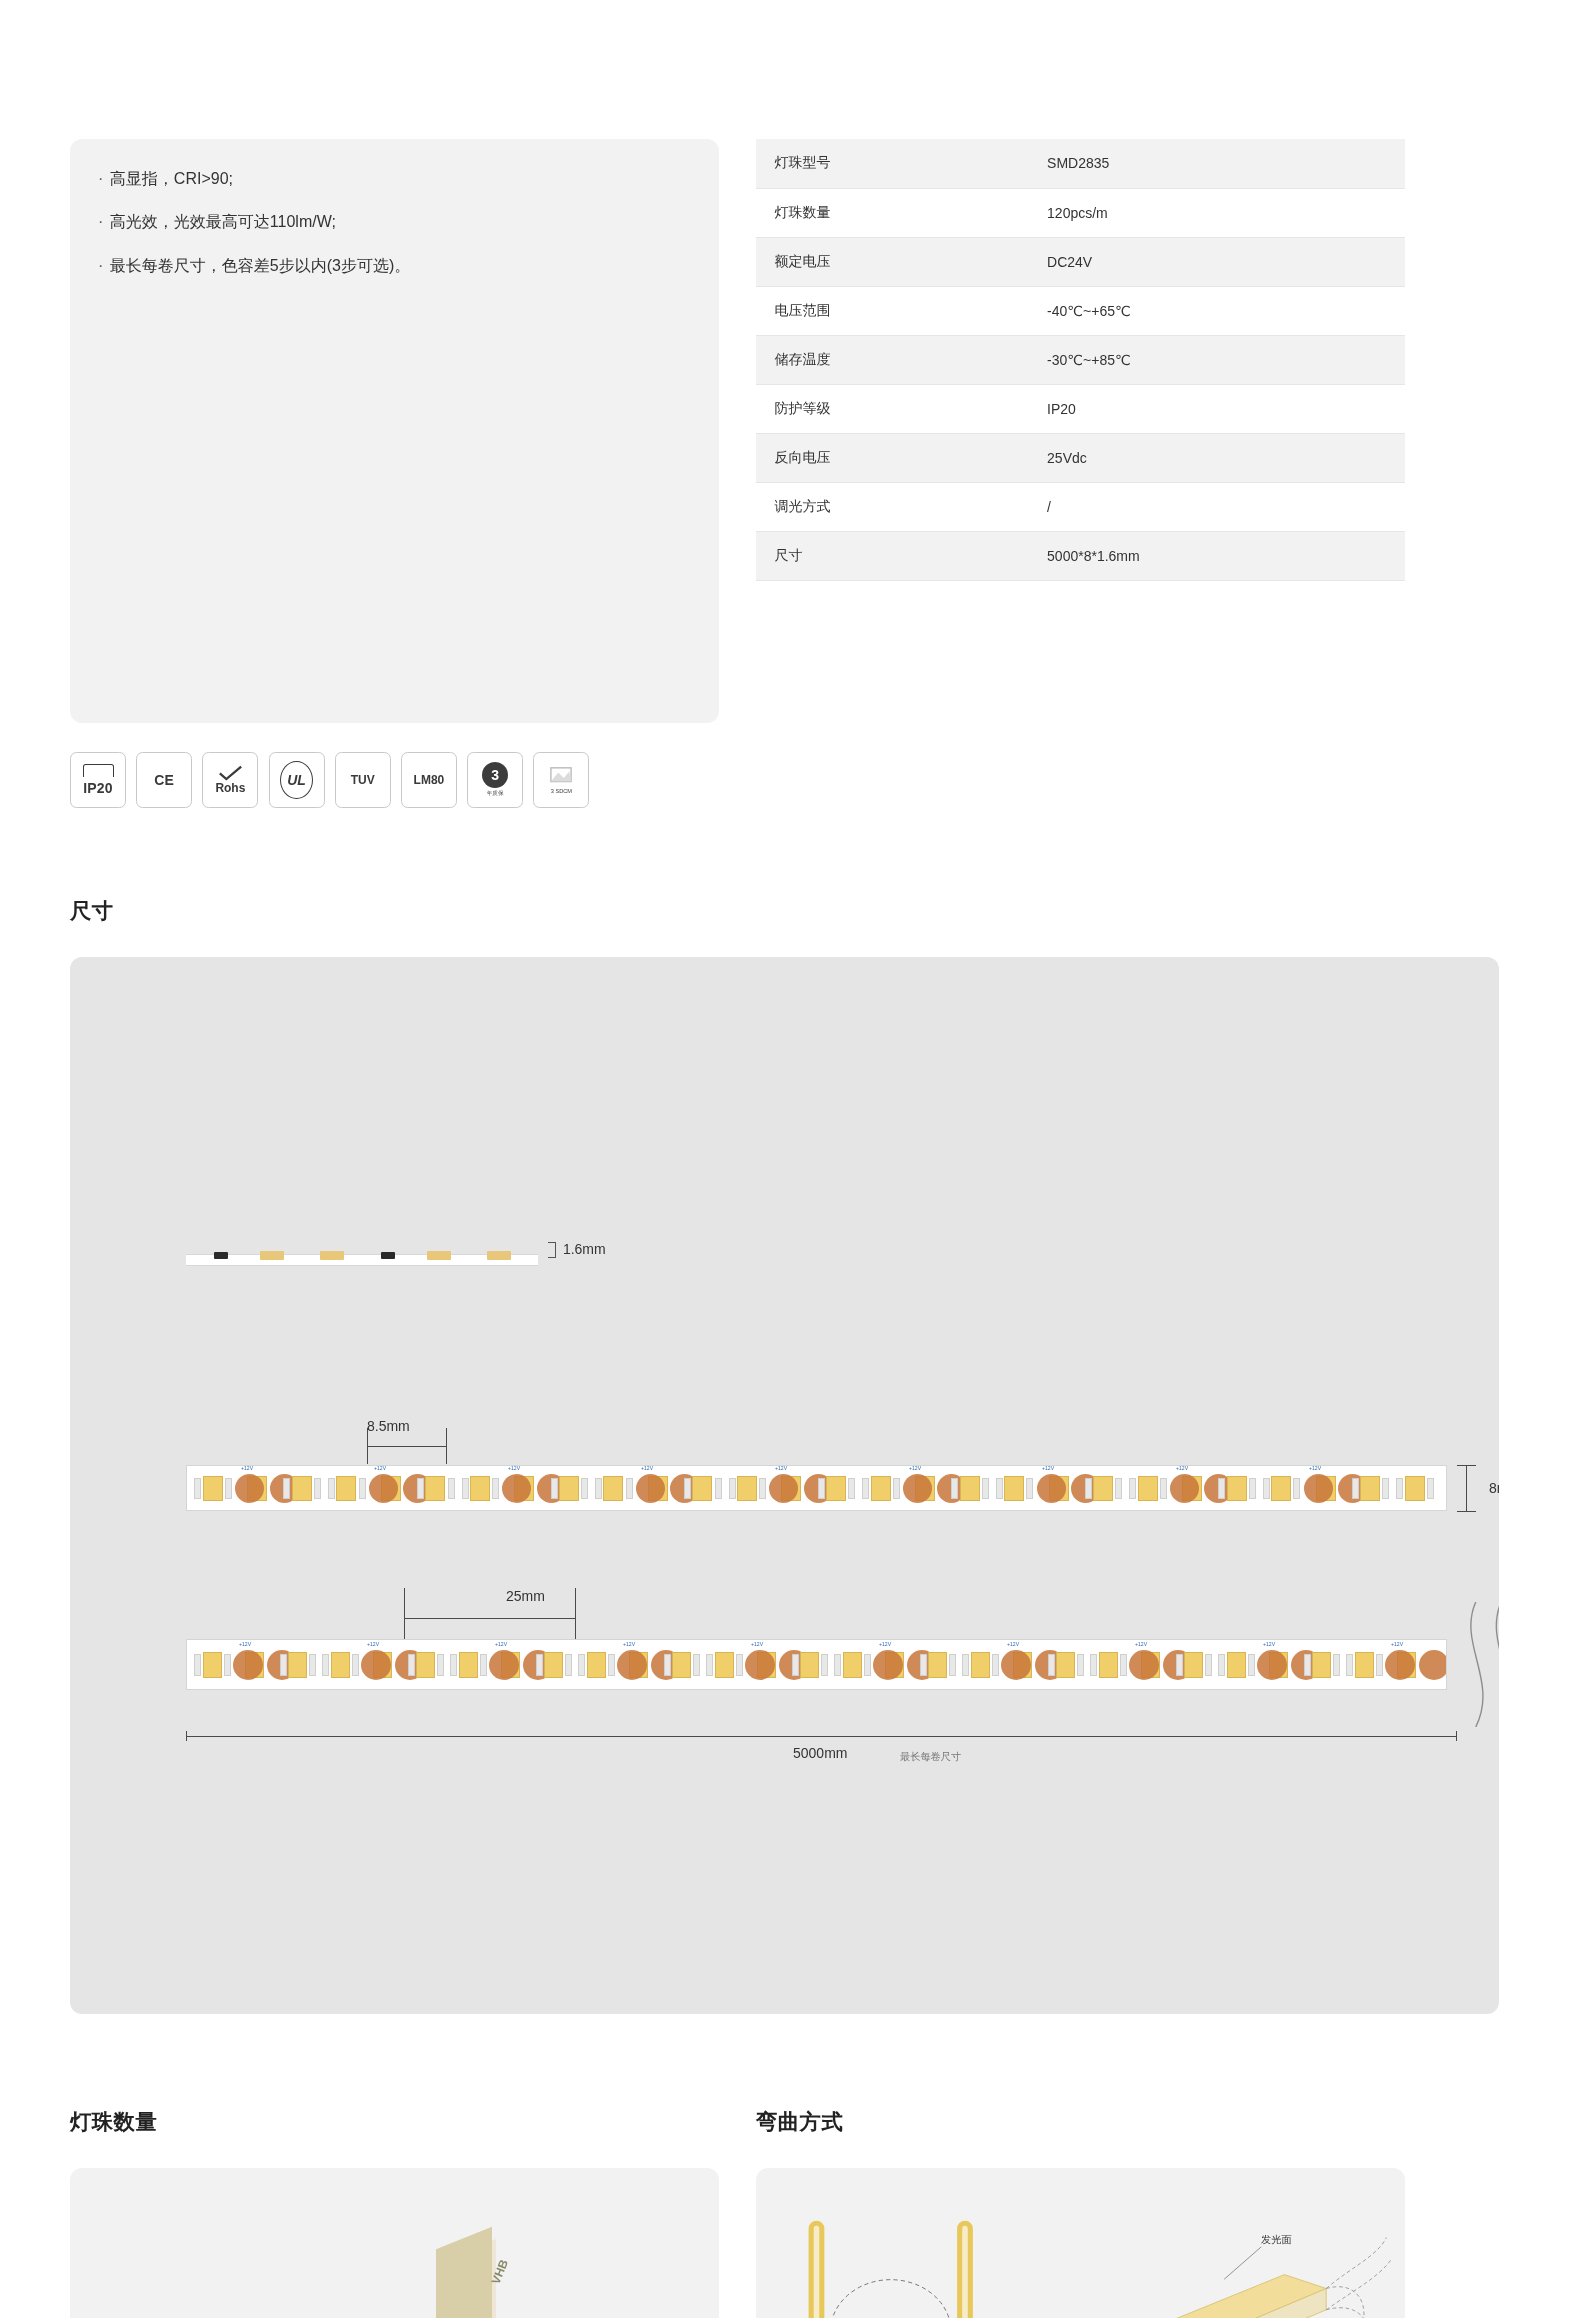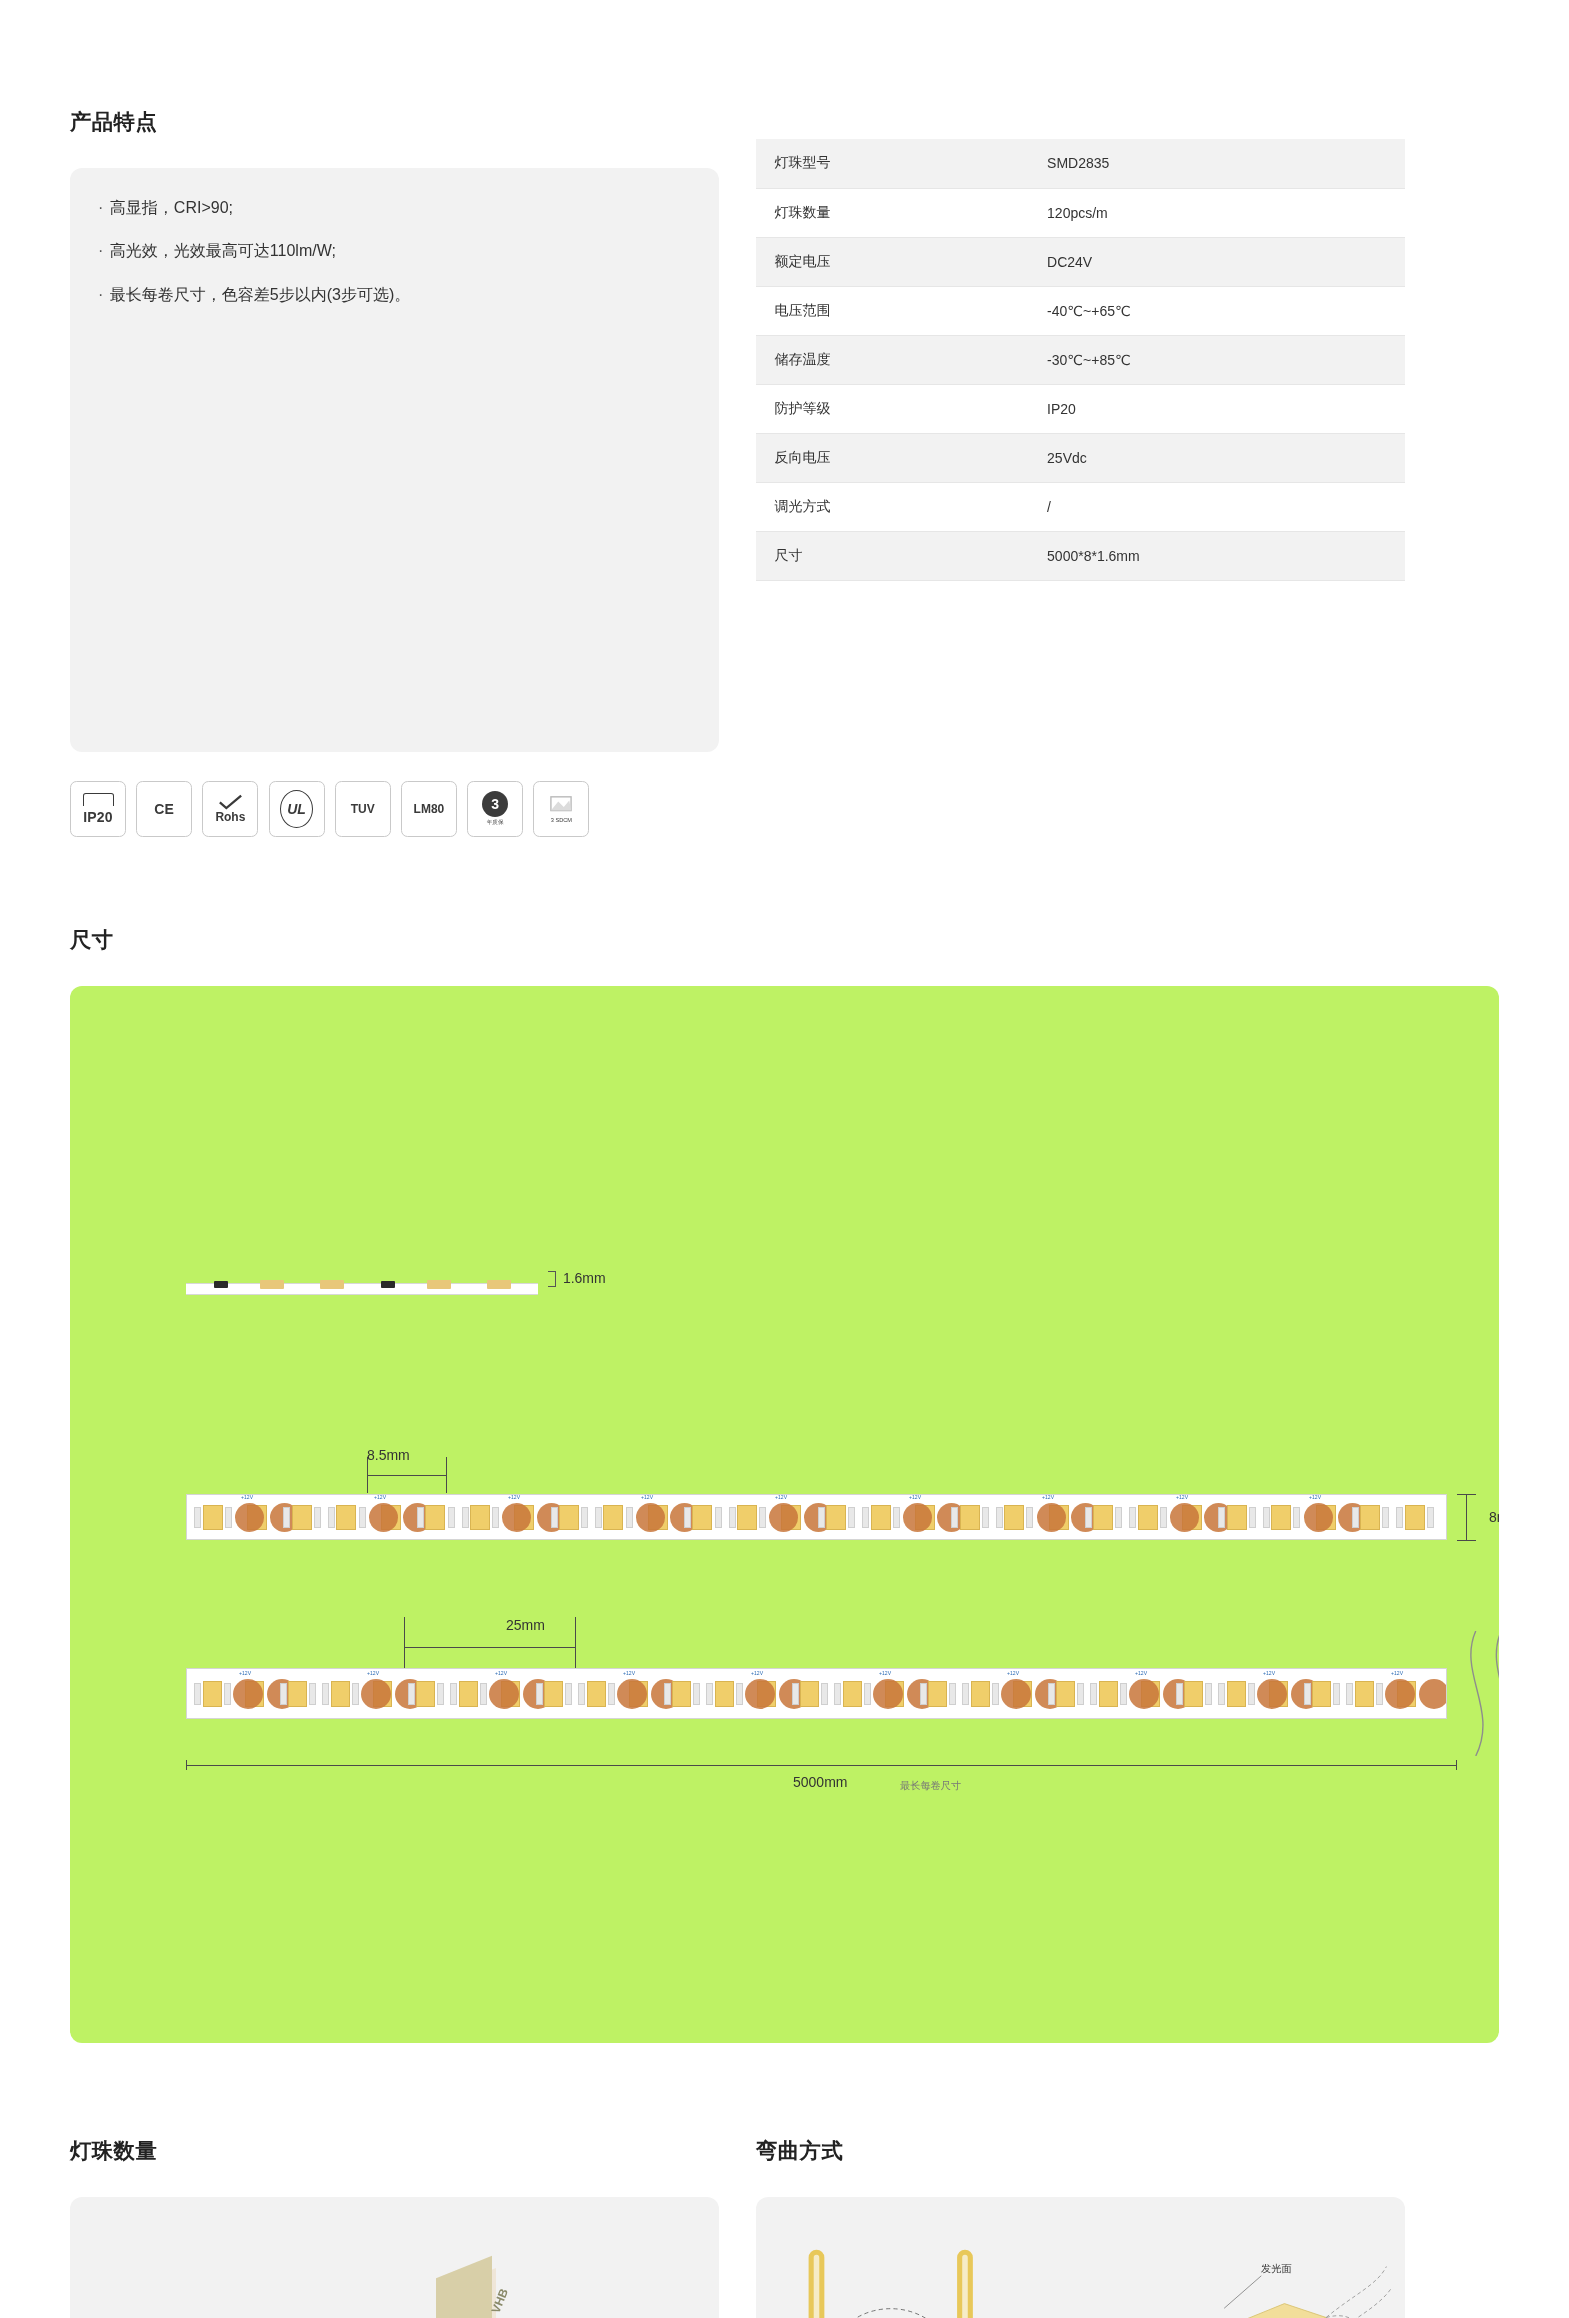--- a/index.html
+++ b/index.html
@@ -108,21 +108,21 @@
     border: 1.4px solid #3a3a3a;
     border-radius: 50%;
     display:flex;align-items:center;justify-content:center;
     font-size: 14px; font-weight: bold; font-style: italic;
   }
 
   
   .dim-block { margin-top: 88px; }
   .dim-card {
     margin-top: 32px;
-    background: #bef264;
+    background: #e5e5e5;
     border-radius: 12px;
     height: 1057px;
     position: relative;
     overflow: hidden;
   }
 
   
   .side-strip {
     position: absolute;
     left: 116px; top: 297px;
@@ -231,21 +231,20 @@
   }
 </style>
 </head>
 <body>
 
 <div class="page">
 
   <div class="top-row">
 
     <div class="col-left">
-      <div class="section-title">产品特点</div>
       <div class="features-card">
         <div class="feature-line"><span class="dot">·</span><span>高显指，CRI&gt;90;</span></div>
         <div class="feature-line"><span class="dot">·</span><span>高光效，光效最高可达110lm/W;</span></div>
         <div class="feature-line"><span class="dot">·</span><span>最长每卷尺寸，色容差5步以内(3步可选)。</span></div>
       </div>
 
       <div class="cert-row">
         <div class="cert">
           <div class="cert-ip-top"></div>
           <div class="big">IP20</div>

